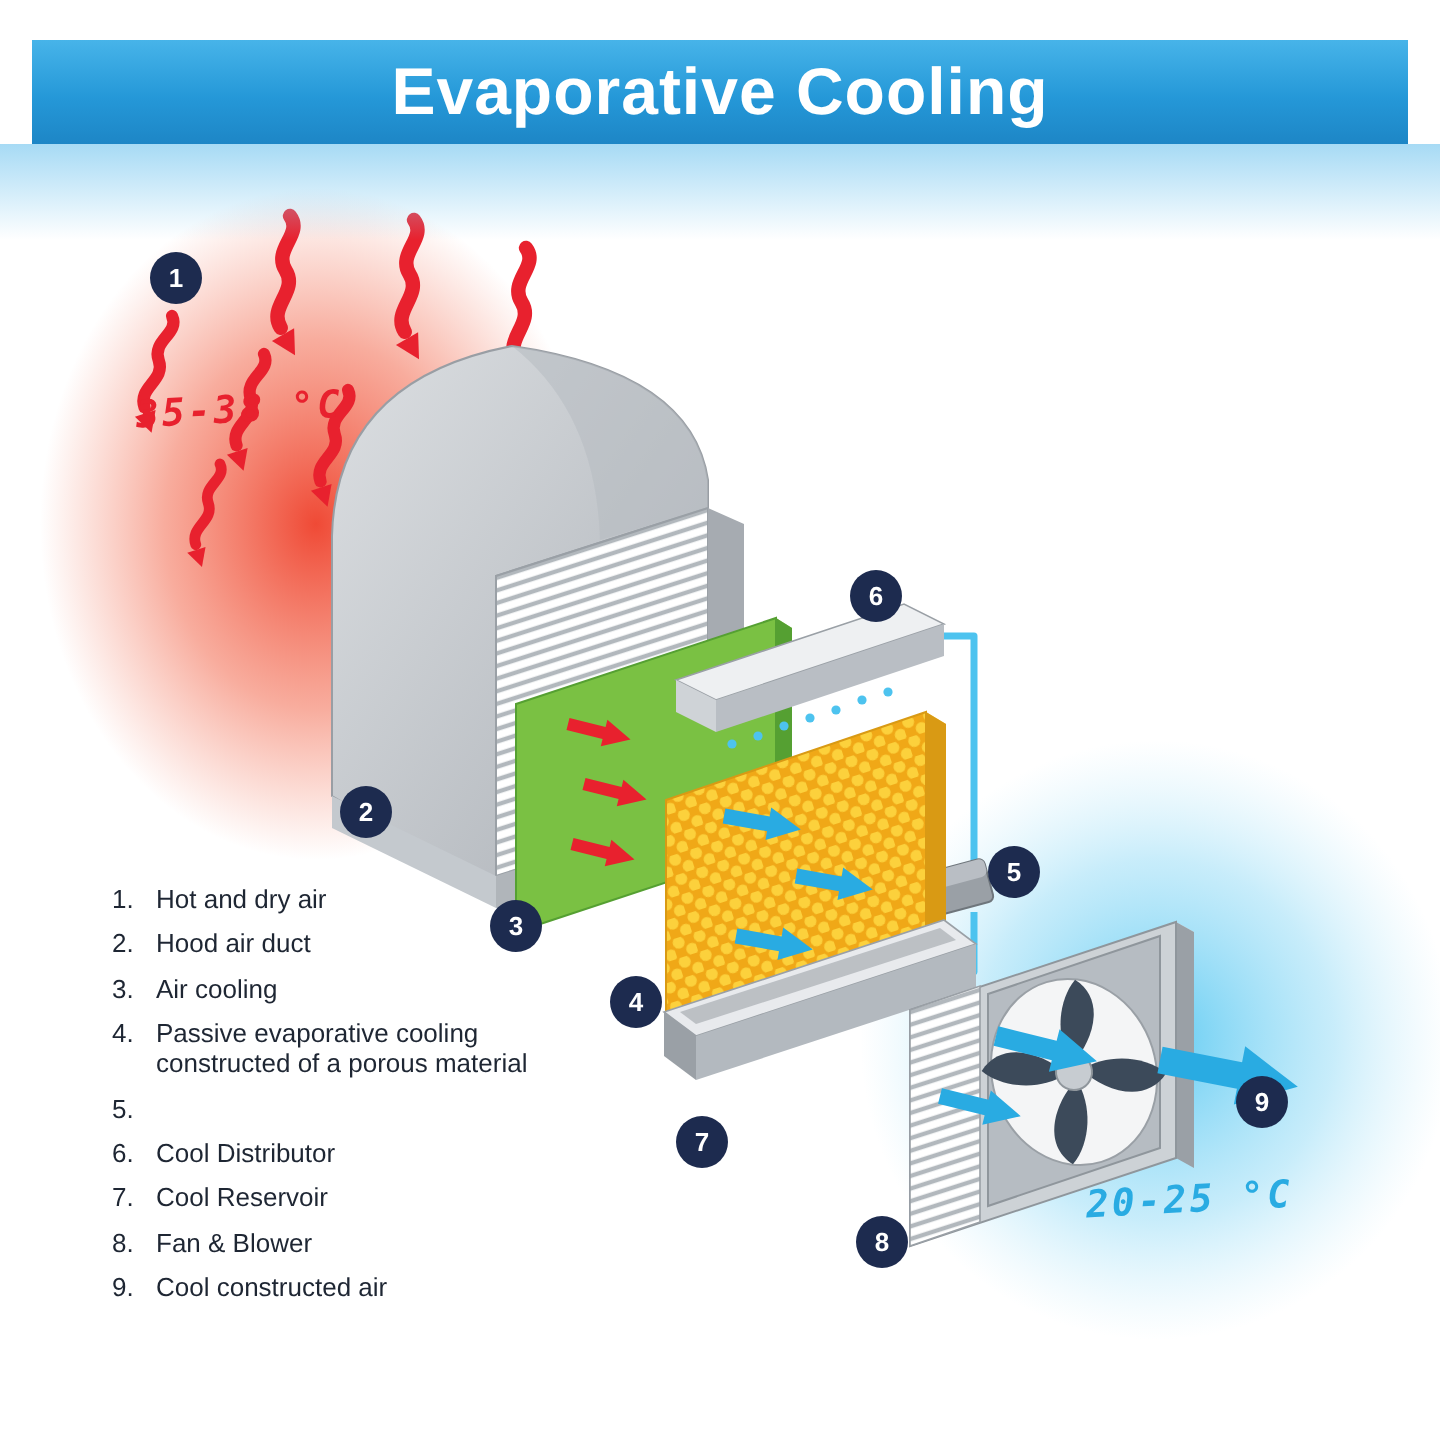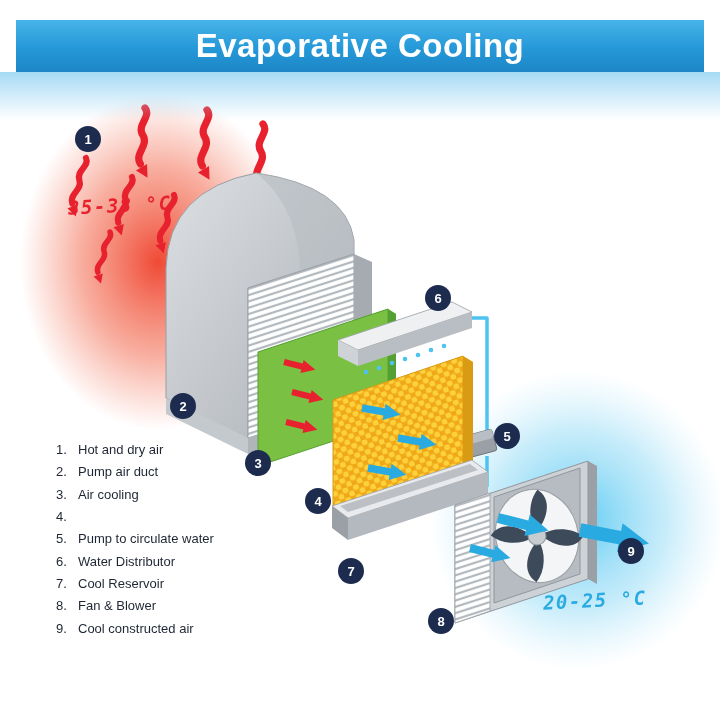--- a/index.html
+++ b/index.html
@@ -218,36 +218,36 @@
   <div class="temp hot">35-38 °C</div>
   <div class="temp cool">20-25 °C</div>
 
   <div class="legend">
     <div class="lg-item">
       <span class="lg-num">1.</span>
       <span class="lg-label">Hot and dry air</span>
       </div>
     <div class="lg-item">
       <span class="lg-num">2.</span>
-      <span class="lg-label">Pump air duct</span>
+      <span class="lg-label">Hood air duct</span>
       </div>
     <div class="lg-item">
       <span class="lg-num">3.</span>
       <span class="lg-label">Air cooling</span>
       </div>
     <div class="lg-item">
       <span class="lg-num">4.</span>
+      <span class="lg-label">Passive evaporative cooling constructed of a porous material</span>
       </div>
     <div class="lg-item">
       <span class="lg-num">5.</span>
-      <span class="lg-label">Pump to circulate water</span>
       </div>
     <div class="lg-item">
       <span class="lg-num">6.</span>
-      <span class="lg-label">Water Distributor</span>
+      <span class="lg-label">Cool Distributor</span>
       </div>
     <div class="lg-item">
       <span class="lg-num">7.</span>
       <span class="lg-label">Cool Reservoir</span>
       </div>
     <div class="lg-item">
       <span class="lg-num">8.</span>
       <span class="lg-label">Fan &amp; Blower</span>
       </div>
     <div class="lg-item">

